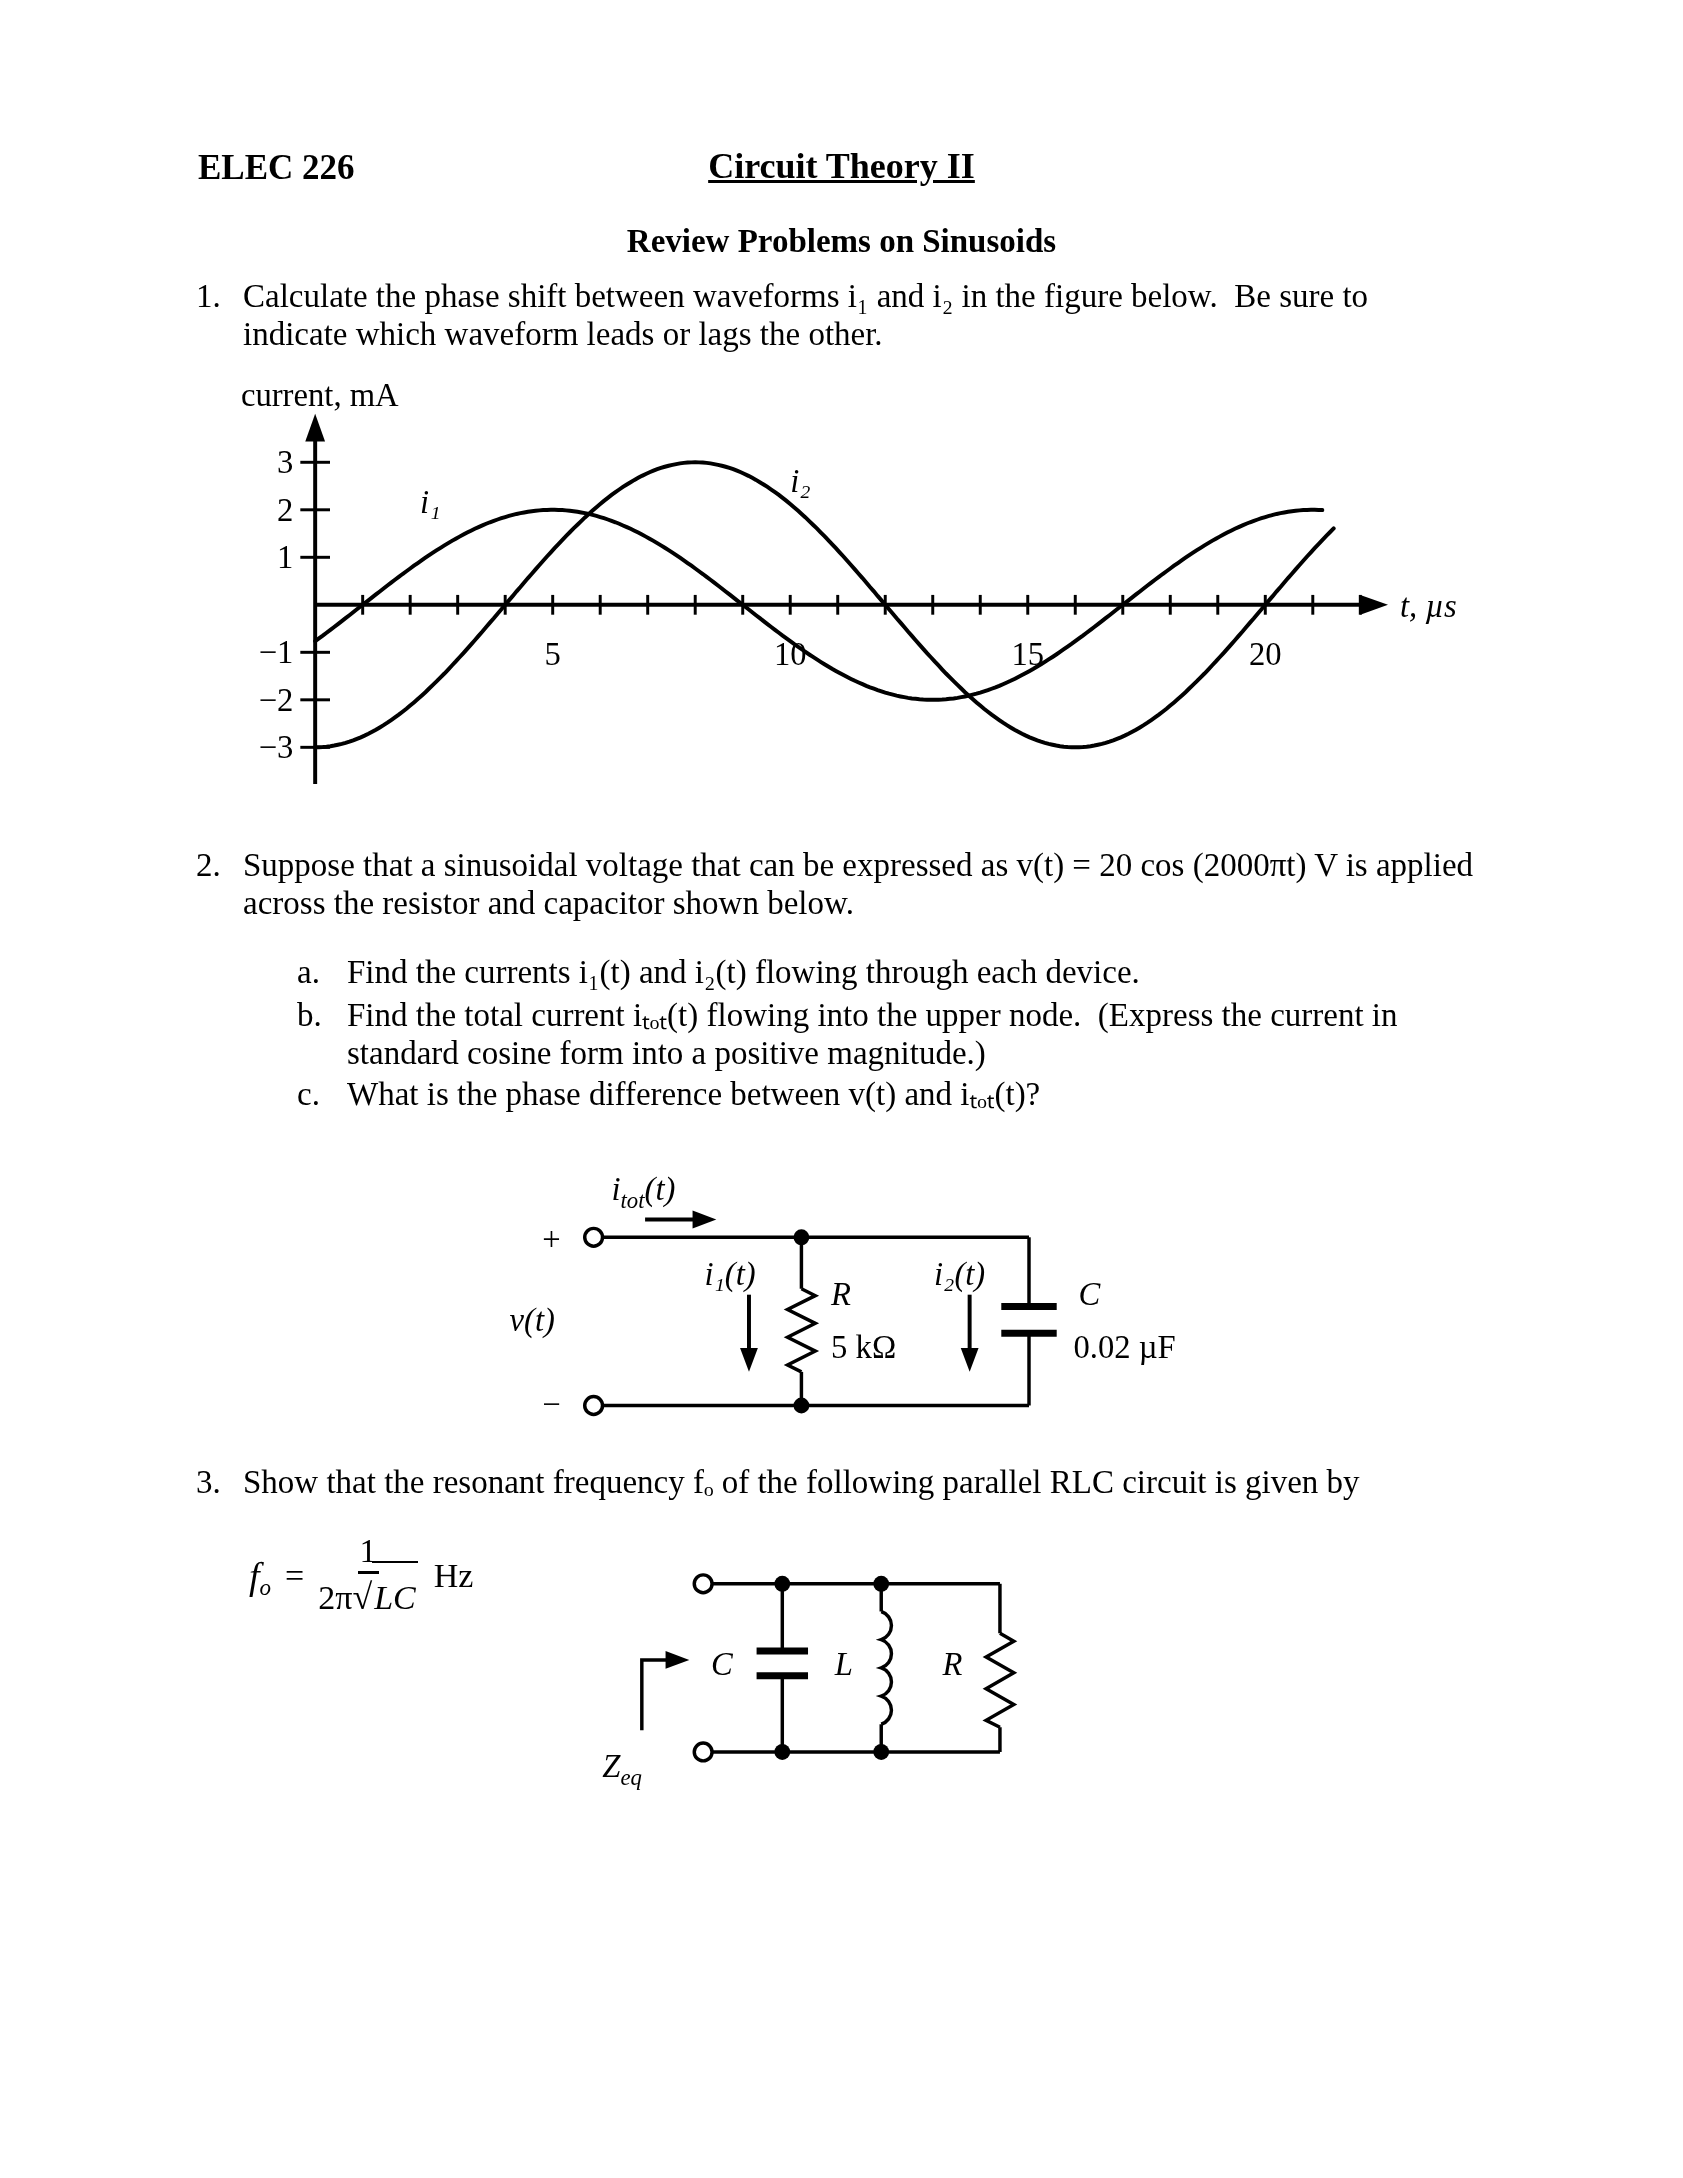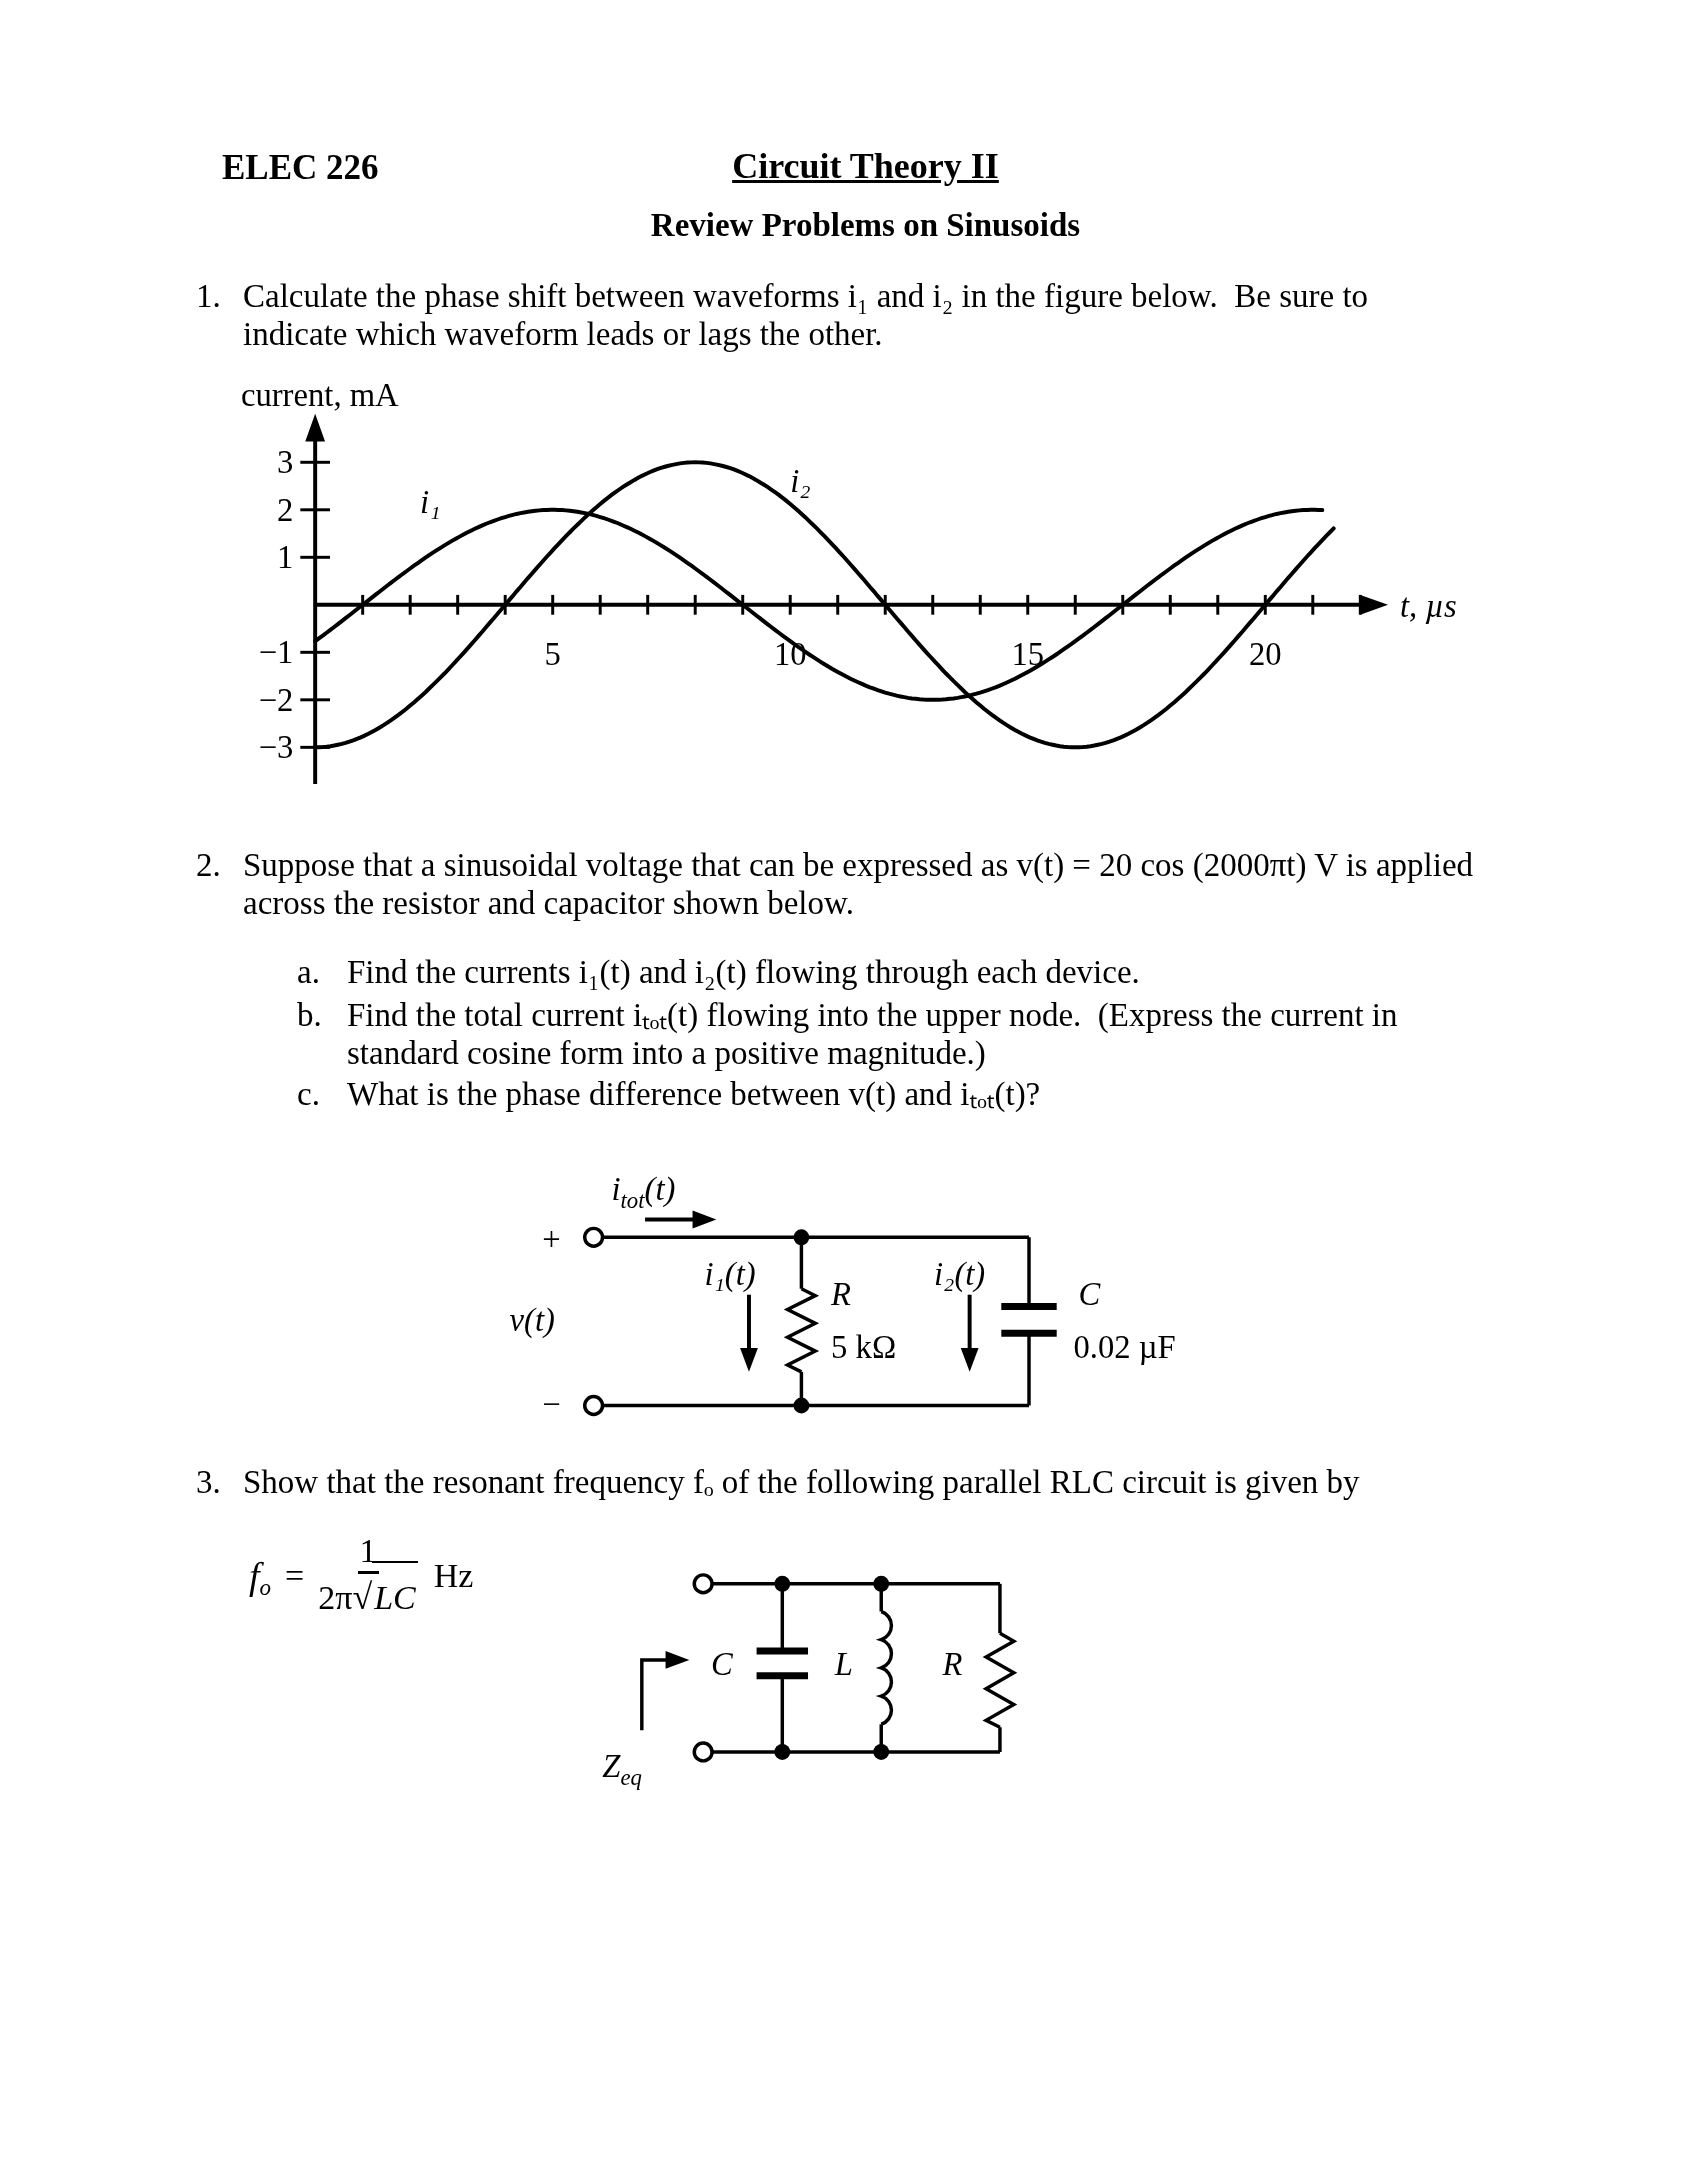--- a/index.html
+++ b/index.html
@@ -1,20 +1,20 @@
 <!DOCTYPE html>
 <html><head>
 <meta charset="utf-8">
 <style>
   html,body{margin:0;padding:0;background:#888;}
   #page{position:relative;width:1683px;height:2178px;background:#ffffff;color:#000;
         font-family:"Liberation Serif", serif;overflow:hidden;}
   .abs{position:absolute;white-space:pre;}
   .body-text{font-size:33px;line-height:38px;}
-  .bold{font-weight:bold;margin-left:24px;}
+  .bold{font-weight:bold;}
   .center-line{left:0;width:1683px;text-align:center;}
   .it{font-style:italic;}
   svg{position:absolute;overflow:visible;}
   svg text{font-family:"Liberation Serif", serif;font-size:33px;fill:#000;}
   svg .it{font-style:italic;}
   .curve{fill:none;stroke:#000;stroke-width:4;stroke-linecap:round;}
   .axis{stroke:#000;stroke-width:4;}
   .tick{stroke:#000;stroke-width:3;}
   .wire{stroke:#000;stroke-width:3.5;fill:none;}
   .plate{stroke:#000;stroke-width:7;}
@@ -37,21 +37,21 @@
   #formula .rad{font-style:italic;border-top:2.5px solid #000;padding:16px 2px;}
   #formula .unit{font-style:normal;}
 </style>
 </head>
 <body>
 
 <div id="page">
 
   <div class="abs body-text bold" style="left:198px;top:149px;font-size:35px;">ELEC 226</div>
   <div class="abs body-text bold center-line" style="top:147px;font-size:36px;text-decoration:underline;">Circuit Theory II</div>
-  <div class="abs body-text bold center-line" style="top:206px;">Review Problems on Sinusoids</div>
+  <div class="abs body-text bold center-line" style="top:222px;">Review Problems on Sinusoids</div>
 
   <div class="abs body-text" style="left:196px;top:277px;">1.</div>
   <div class="abs body-text" style="left:243px;top:315px;">indicate which waveform leads or lags the other.</div>
   <div class="abs body-text" style="left:243px;top:277px;">Calculate the phase shift between waveforms i₁ and i₂ in the figure below.  Be sure to</div>
 
   <svg id="chart" style="left:139px;top:366px;" width="1346" height="441" viewBox="140 370 1360 445">
     <text x="243" y="410">current, mA</text>
 
     <line class="axis" x1="318" y1="438" x2="318" y2="792"></line>
     <polygon class="ahead" points="318,418 308,446 328,446"></polygon>

